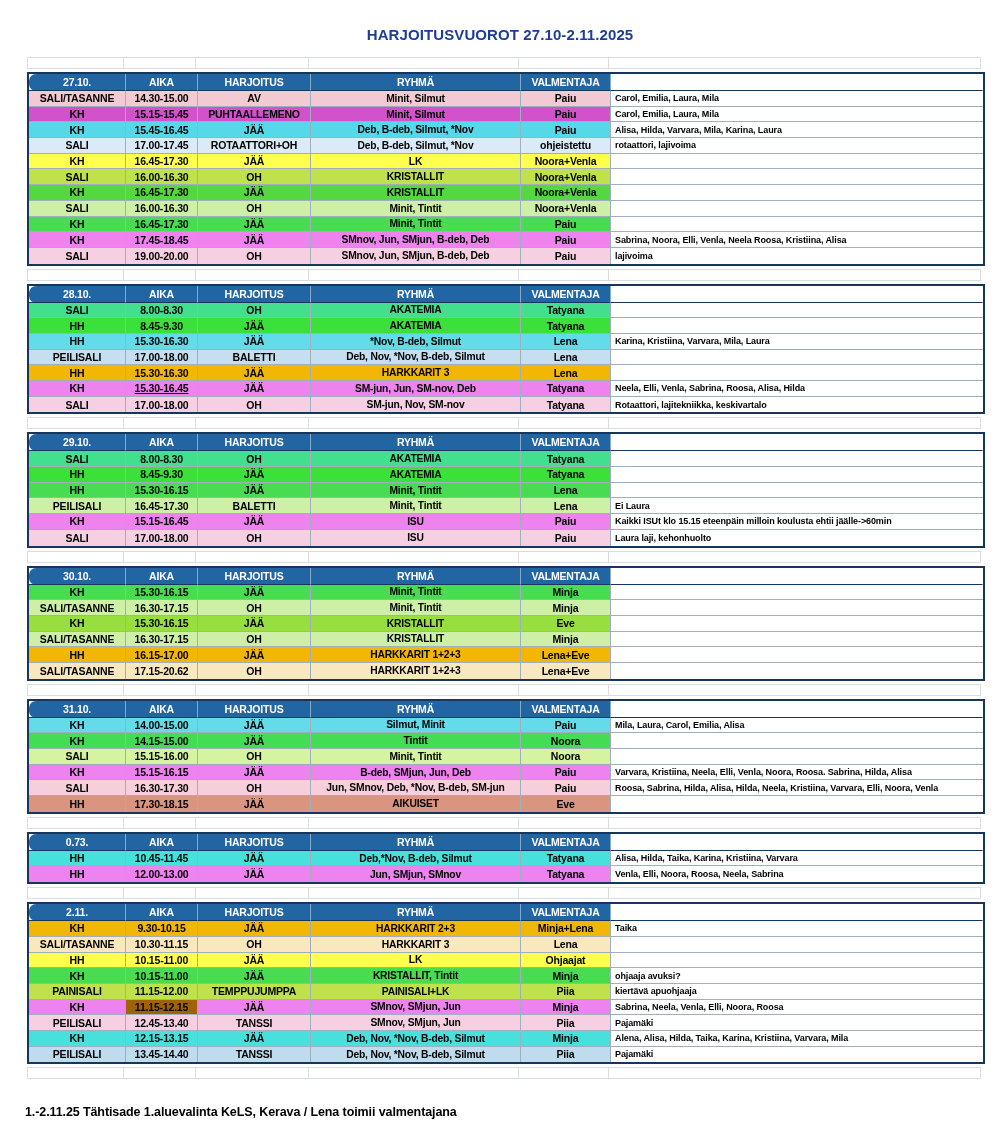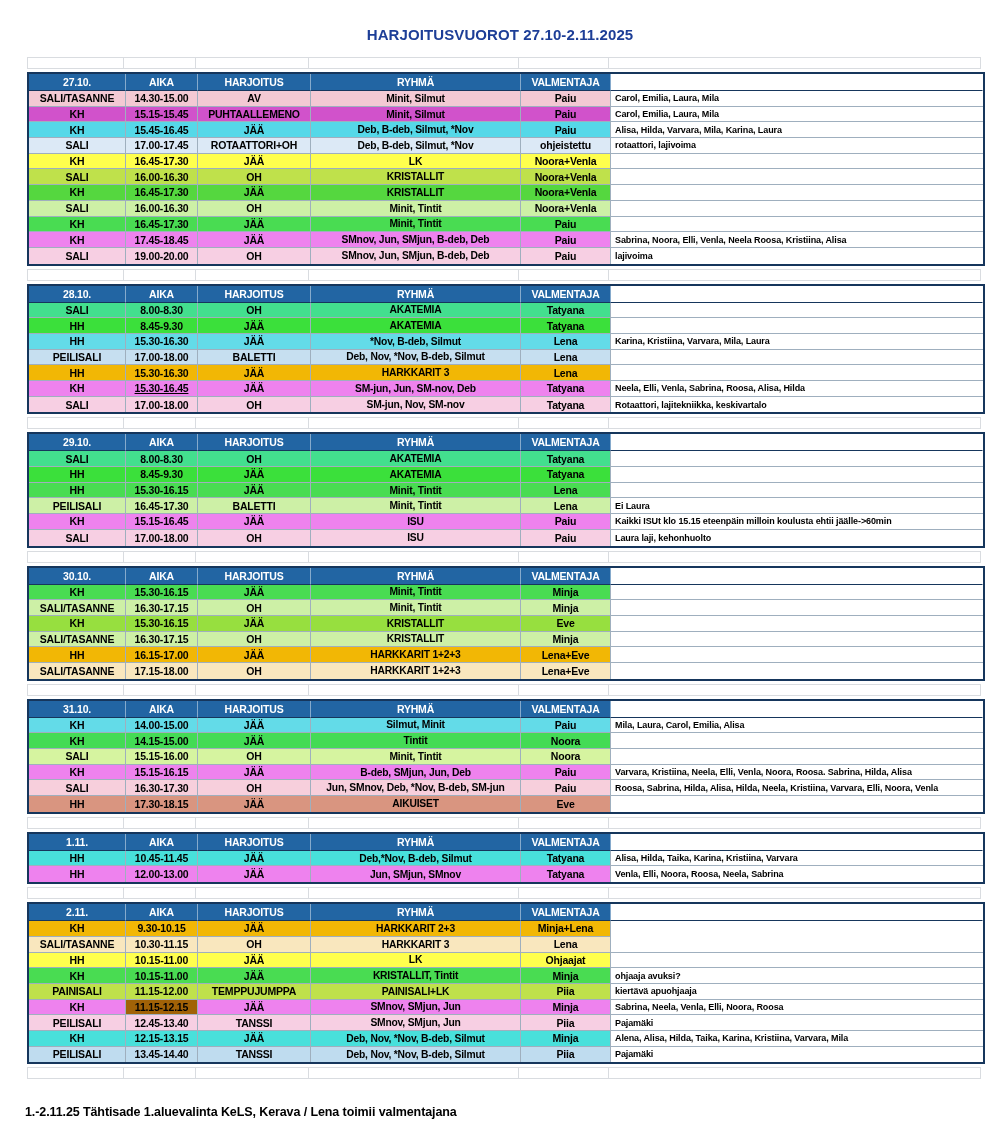--- a/index.html
+++ b/index.html
@@ -12,21 +12,21 @@
   .title{
     text-align:center;margin-top:26px;margin-bottom:14px;
     font-size:15px;font-weight:bold;color:var(--title-color);
     letter-spacing:0.1px;
   }
   .tables{margin-left:27px;width:958px;}
   .day-table{
     width:954px;border:2px solid var(--table-border);
     background:#ffffff;
   }
-  .row{display:flex;height:15.7px;}
+  .row{display:flex;height:15.7px;border-radius:7px;}
   .row.header{height:17px;background:var(--header-bg);}
   .cell{
     box-sizing:border-box;flex:0 0 auto;
     display:flex;align-items:center;justify-content:center;
     font-size:10.5px;font-weight:bold;color:#000;
     border-right:1px solid var(--grid);border-bottom:1px solid var(--grid);
     white-space:nowrap;overflow:hidden;letter-spacing:-0.2px;
   }
   .row.header .cell{
     color:#ffffff;font-size:10.5px;
@@ -357,21 +357,21 @@
         <div class="row">
           <div class="cell c0" style="background: rgb(242, 183, 5);">HH</div>
           <div class="cell c1" style="background: rgb(242, 183, 5);">16.15-17.00</div>
           <div class="cell c2" style="background: rgb(242, 183, 5);">JÄÄ</div>
           <div class="cell c3" style="background: rgb(242, 183, 5);">HARKKARIT 1+2+3</div>
           <div class="cell c4" style="background: rgb(242, 183, 5);">Lena+Eve</div>
           <div class="cell c5"></div>
         </div>
         <div class="row">
           <div class="cell c0" style="background: rgb(249, 231, 190);">SALI/TASANNE</div>
-          <div class="cell c1" style="background: rgb(249, 231, 190);">17.15-18.00</div>
+          <div class="cell c1" style="background: rgb(249, 231, 190);">17.15-20.62</div>
           <div class="cell c2" style="background: rgb(249, 231, 190);">OH</div>
           <div class="cell c3" style="background: rgb(249, 231, 190);">HARKKARIT 1+2+3</div>
           <div class="cell c4" style="background: rgb(249, 231, 190);">Lena+Eve</div>
           <div class="cell c5"></div>
         </div>
       </div>
       <div class="spacer">
         <div class="scell" style="width: 97px;"></div>
         <div class="scell" style="width: 72px;"></div>
         <div class="scell" style="width: 113px;"></div>
@@ -440,21 +440,21 @@
       <div class="spacer">
         <div class="scell" style="width: 97px;"></div>
         <div class="scell" style="width: 72px;"></div>
         <div class="scell" style="width: 113px;"></div>
         <div class="scell" style="width: 210px;"></div>
         <div class="scell" style="width: 90px;"></div>
         <div class="scell" style="width: 372px;"></div>
       </div>
       <div class="day-table">
         <div class="row header">
-          <div class="cell c0">1.11.</div>
+          <div class="cell c0">0.73.</div>
           <div class="cell c1">AIKA</div>
           <div class="cell c2">HARJOITUS</div>
           <div class="cell c3">RYHMÄ</div>
           <div class="cell c4">VALMENTAJA</div>
           <div class="cell c5">HUOM!</div>
         </div>
         <div class="row">
           <div class="cell c0" style="background: rgb(72, 224, 219);">HH</div>
           <div class="cell c1" style="background: rgb(72, 224, 219);">10.45-11.45</div>
           <div class="cell c2" style="background: rgb(72, 224, 219);">JÄÄ</div>
@@ -487,20 +487,21 @@
           <div class="cell c3">RYHMÄ</div>
           <div class="cell c4">VALMENTAJA</div>
           <div class="cell c5">HUOM!</div>
         </div>
         <div class="row">
           <div class="cell c0" style="background: rgb(242, 183, 5);">KH</div>
           <div class="cell c1" style="background: rgb(242, 183, 5);">9.30-10.15</div>
           <div class="cell c2" style="background: rgb(242, 183, 5);">JÄÄ</div>
           <div class="cell c3" style="background: rgb(242, 183, 5);">HARKKARIT 2+3</div>
           <div class="cell c4" style="background: rgb(242, 183, 5);">Minja+Lena</div>
+          <div class="cell c5">Taika</div>
         </div>
         <div class="row">
           <div class="cell c0" style="background: rgb(249, 231, 190);">SALI/TASANNE</div>
           <div class="cell c1" style="background: rgb(249, 231, 190);">10.30-11.15</div>
           <div class="cell c2" style="background: rgb(249, 231, 190);">OH</div>
           <div class="cell c3" style="background: rgb(249, 231, 190);">HARKKARIT 3</div>
           <div class="cell c4" style="background: rgb(249, 231, 190);">Lena</div>
           <div class="cell c5"></div>
         </div>
         <div class="row">

